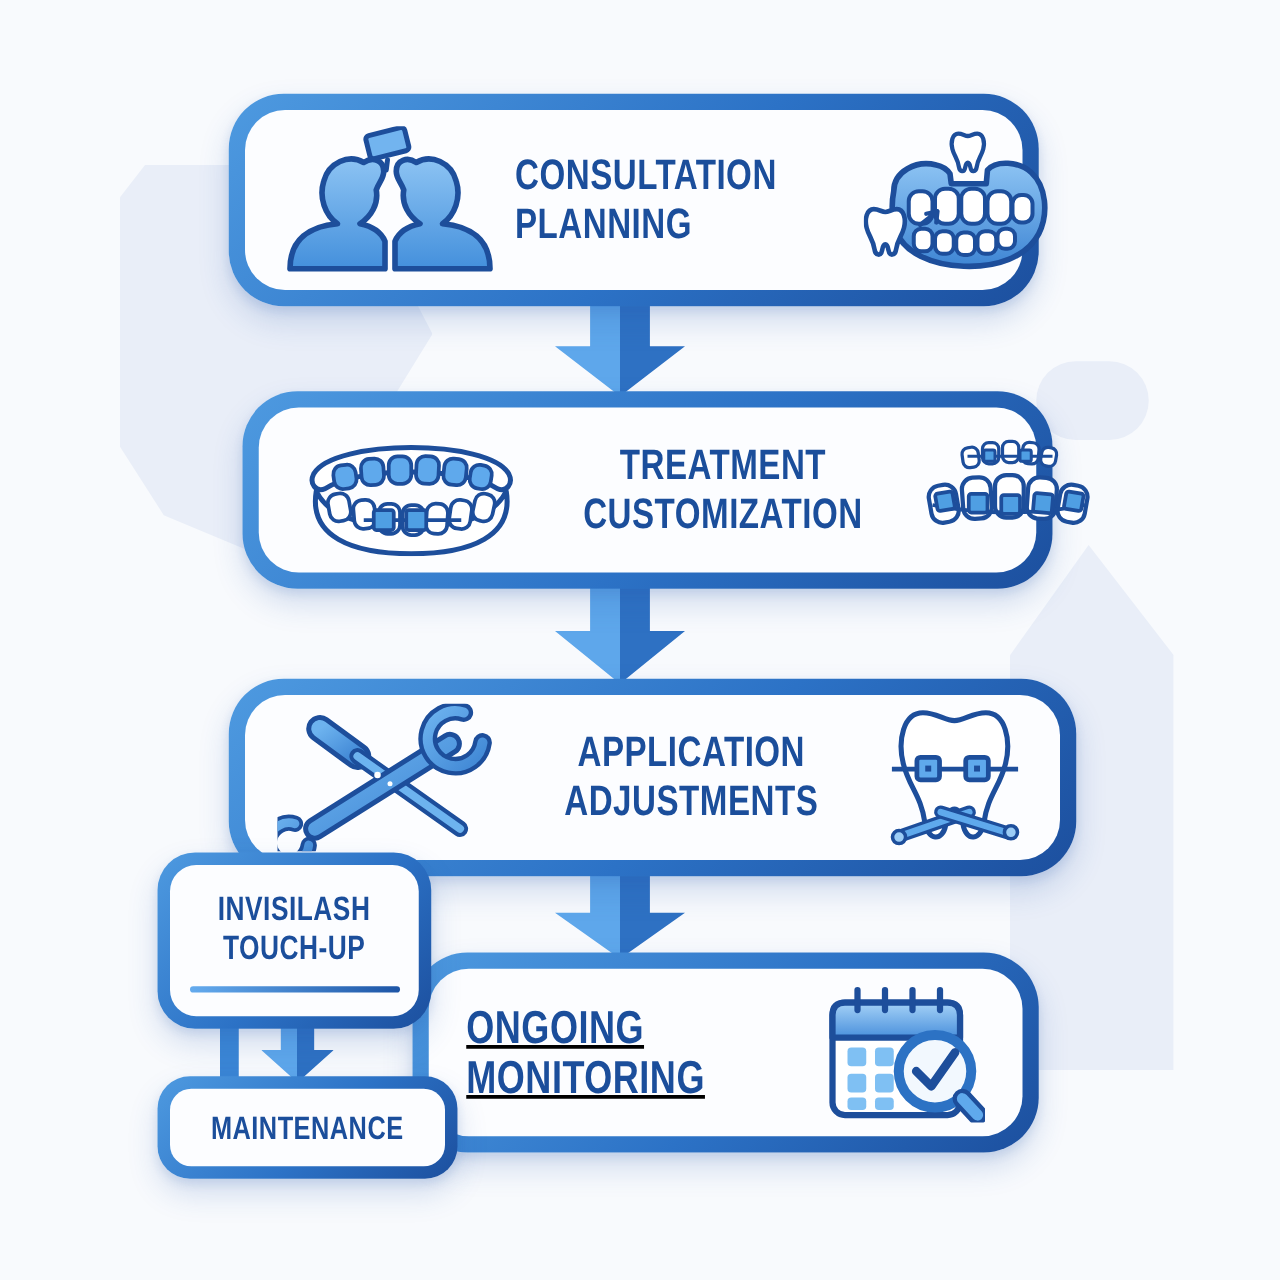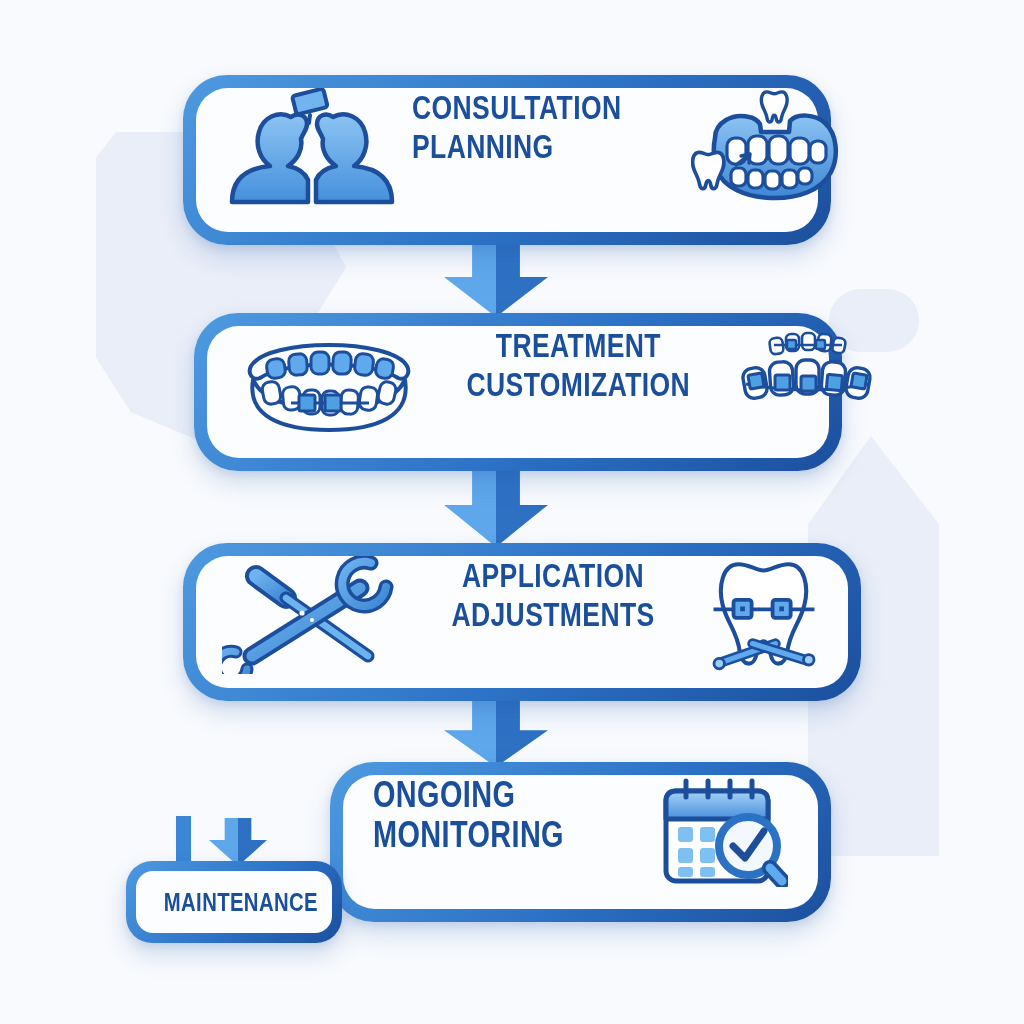--- a/index.html
+++ b/index.html
@@ -23,21 +23,21 @@
   }
   .connector-bar{position:absolute;z-index:1;background:#3b86d5;}
 
   .box{
     position:absolute;z-index:2;border-radius:44px;
     background:linear-gradient(135deg,#4e9ae0 0%,#2c72c6 55%,#1c4f9e 100%);
     box-shadow:0 12px 24px rgba(40,90,170,.18),0 4px 8px rgba(40,90,170,.12);
   }
   .box-inner{
     position:absolute;inset:13px;background:#fcfdff;border-radius:32px;
-    display:flex;gap:10px;padding:0 26px;box-sizing:border-box;
+    display:flex;align-items:center;gap:10px;padding:0 26px;box-sizing:border-box;
   }
   .small-box{z-index:5;border-radius:30px;}
   .small-box .box-inner{inset:10px;border-radius:21px;flex-direction:column;justify-content:center;padding:0 8px;gap:0;}
   .icon{flex:none;display:block;line-height:0;}
   .label{
     font-weight:bold;color:#1b4e9b;white-space:pre-line;letter-spacing:.5px;
     transform:scaleX(.78);transform-origin:center center;
   }
   .step-label{flex:1;font-size:34px;line-height:39px;text-align:center;}
   .step-label.align-left{text-align:left;transform-origin:left center;}
@@ -222,21 +222,21 @@
           <rect x="26" y="46" width="19" height="19" rx="3" fill="#5fa9ec" stroke="#1d4e9b" stroke-width="4"></rect>
           <rect x="67" y="46" width="19" height="19" rx="3" fill="#5fa9ec" stroke="#1d4e9b" stroke-width="4"></rect>
           <rect x="33" y="53" width="5" height="5" fill="#1d4e9b"></rect>
             <rect x="74" y="53" width="5" height="5" fill="#1d4e9b"></rect>
         </svg>
       </span>
     </div>
   </div>
 
   <div class="box" style="left:330px;top:762px;width:501px;height:160px;z-index:3;">
-    <div class="box-inner" style="justify-content:space-between;padding:0 30px;">
+    <div class="box-inner" style="justify-content:space-between;padding:0 30px;text-decoration:underline;">
       <div class="label single-label">ONGOING MONITORING</div>
       <span class="icon">
         <svg width="128" height="112" viewBox="0 0 128 112">
           <defs>
               <linearGradient id="gC" x1="0" y1="0" x2="0" y2="1">
                 <stop offset="0" stop-color="#a5d2f7"></stop>
                 <stop offset="1" stop-color="#4a90dc"></stop>
               </linearGradient>
             </defs>
           <rect x="6" y="16" width="102" height="90" rx="10" fill="#fff" stroke="#1d4e9b" stroke-width="5"></rect>
@@ -259,20 +259,27 @@
           </g>
           <circle cx="88" cy="71" r="29" fill="#f2f8fe" stroke="#2c72c4" stroke-width="8"></circle>
           <path d="M73 71 L85 83 L104 56" fill="none" stroke="#1d4e9b" stroke-width="7" stroke-linecap="round" stroke-linejoin="round"></path>
           <path d="M110 93 L122 106" stroke="#1d4e9b" stroke-width="16" stroke-linecap="round"></path>
           <path d="M110 93 L122 106" stroke="#5fa9ec" stroke-width="9" stroke-linecap="round"></path>
         </svg>
       </span>
     </div>
   </div>
 
-
-  <div class="box small-box" style="left:126px;top:861px;width:216px;height:82px;border-radius:26px;">
+  <div class="box small-box" style="left:126px;top:682px;width:219px;height:141px;">
+    <div class="box-inner">
+      <div class="label touchup-label">INVISILASH
+TOUCH-UP</div>
+      <div class="divider"></div>
+    </div>
+  </div>
+
+  <div class="box small-box" style="left:126px;top:861px;width:216px;height:82px;border-radius:26px;padding-left:24px;">
     <div class="box-inner" style="border-radius:17px;">
       <div class="label maint-label">MAINTENANCE</div>
     </div>
   </div>
 
 </div>
 
 </body></html>

